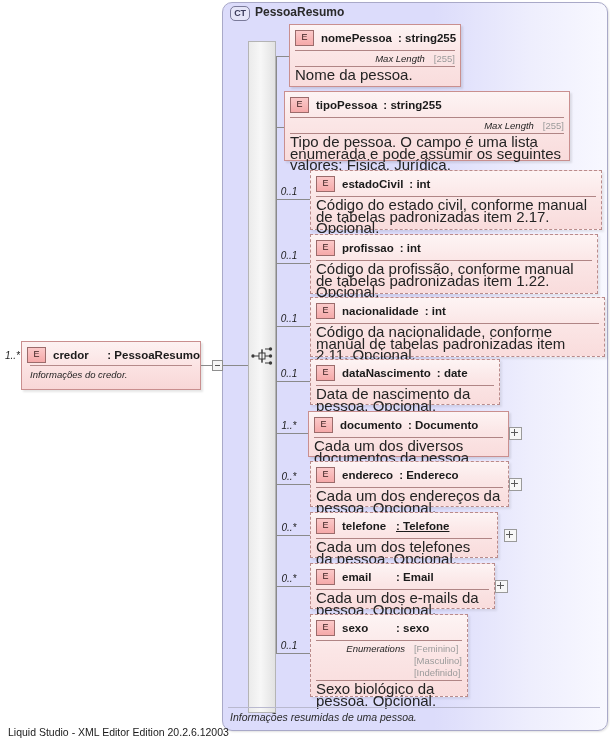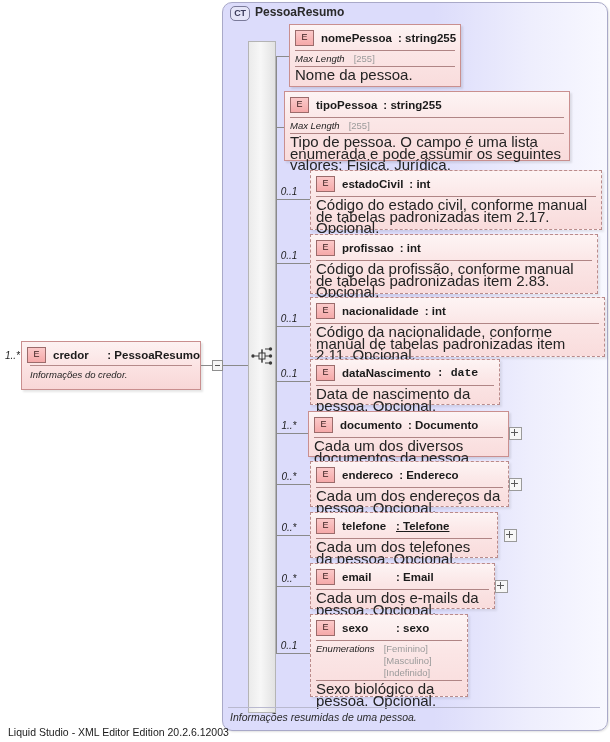--- a/index.html
+++ b/index.html
@@ -125,22 +125,22 @@
     margin-left: 7px;
     font-size: 11.5px; font-weight: bold; color: #1a1a1a;
     white-space: nowrap;
   }
   .ty {
     font-size: 11.5px; font-weight: bold; color: #1a1a1a;
     white-space: nowrap;
   }
   .rule { height: 1px; background: #b08585; margin: 0 5px; }
   .facet {
-    display: flex; padding: 2px 16px 1px 5px;
-    font-size: 9.5px; line-height: 12px;
+    display: flex; padding: 2px 5px 1px 5px;
+    font-size: 9.5px; line-height: 12px; justify-content: flex-end;
   }
   .facet .fname { font-style: italic; color: #1e1e1e; white-space: nowrap; }
   .facet .fval  { color: #9b9b9b; margin-left: 9px; white-space: pre-line; }
   .desc {
     padding: 2px 6px 2px 5px;
     font-size: 15px; line-height: 11.5px;
     color: #242424;
   }
 
   
@@ -265,21 +265,21 @@
     <div class="stub" style="left: 276px; top: 263px; width: 34px;"></div>
     <div class="occ" style="left: 278px; top: 250px;">0..1</div>
     <div class="node opt" style="left: 310px; top: 234px; width: 288px; height: 60px;">
       <div class="card">
         <div class="hdr">
           <div class="eicon">E</div>
           <div class="nm">profissao</div>
           <div class="ty" style="margin-left: 6px;"><span>: </span><span>int</span></div>
         </div>
         <div class="rule"></div>
-        <div class="desc">Código da profissão, conforme manual de tabelas padronizadas item 2.83. Opcional.</div>
+        <div class="desc">Código da profissão, conforme manual de tabelas padronizadas item 1.22. Opcional.</div>
       </div>
     </div>
     <div class="stub" style="left: 276px; top: 326px; width: 34px;"></div>
     <div class="occ" style="left: 278px; top: 313px;">0..1</div>
     <div class="node opt" style="left: 310px; top: 297px; width: 295px; height: 60px;">
       <div class="card">
         <div class="hdr">
           <div class="eicon">E</div>
           <div class="nm">nacionalidade</div>
           <div class="ty" style="margin-left: 6px;"><span>: </span><span>int</span></div>
@@ -288,21 +288,21 @@
         <div class="desc">Código da nacionalidade, conforme manual de tabelas padronizadas item 2.11. Opcional.</div>
       </div>
     </div>
     <div class="stub" style="left: 276px; top: 381px; width: 34px;"></div>
     <div class="occ" style="left: 278px; top: 368px;">0..1</div>
     <div class="node opt" style="left: 310px; top: 359px; width: 190px; height: 46px;">
       <div class="card">
         <div class="hdr">
           <div class="eicon">E</div>
           <div class="nm">dataNascimento</div>
-          <div class="ty" style="margin-left: 6px; font-family: Liberation Mono, monospace;"><span>: </span><span>date</span></div>
+          <div class="ty" style="margin-left: 6px;"><span>: </span><span>date</span></div>
         </div>
         <div class="rule"></div>
         <div class="desc">Data de nascimento da pessoa. Opcional.</div>
       </div>
     </div>
     <div class="stub" style="left: 276px; top: 433px; width: 32px;"></div>
     <div class="occ" style="left: 278px; top: 420px;">1..*</div>
     <div class="node req" style="left: 308px; top: 411px; width: 201px; height: 46px;">
       <div class="card">
         <div class="hdr">

